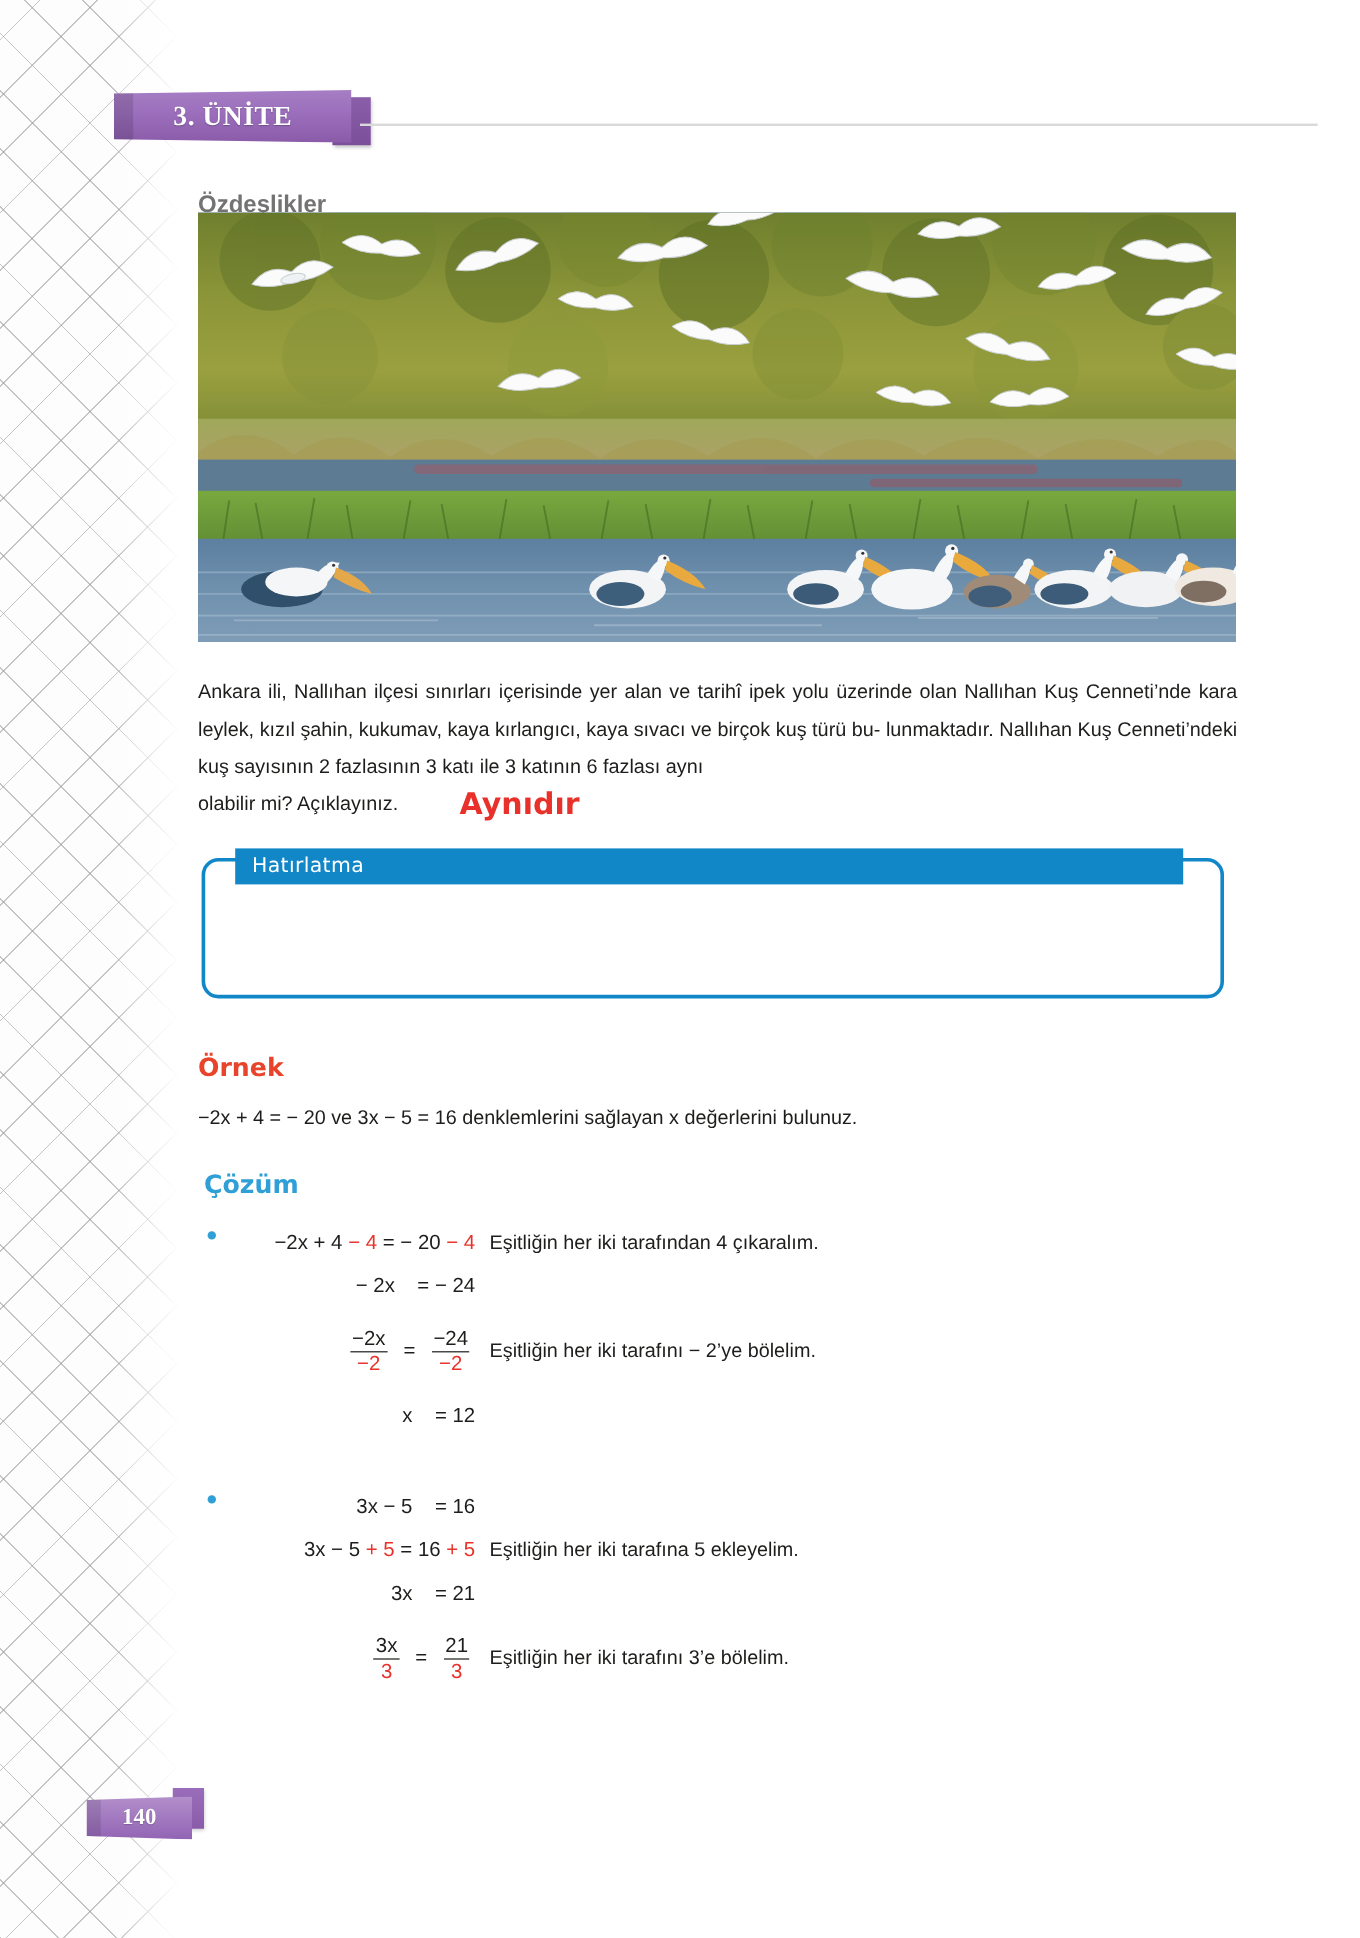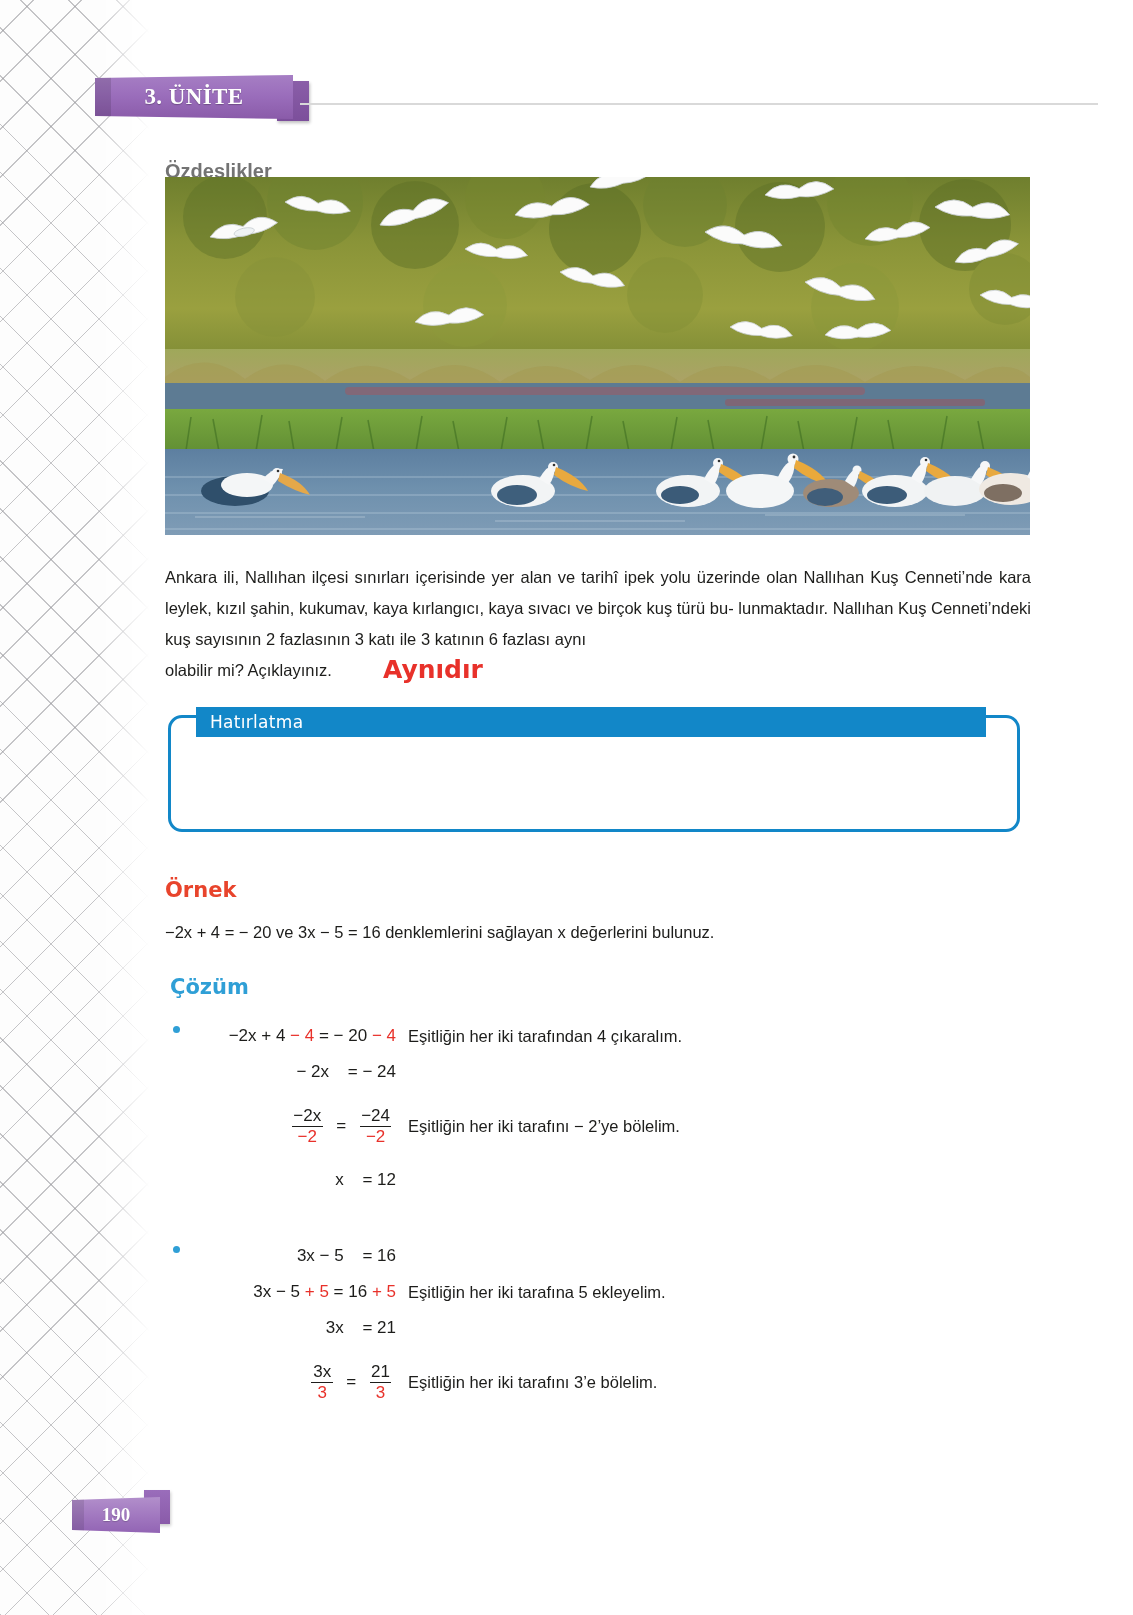--- a/index.html
+++ b/index.html
@@ -530,17 +530,17 @@
         </span>
       </div>
       <div class="eq-note">Eşitliğin her iki tarafını 3’e bölelim.</div>
     </div>
 
   </div>
 
   <div class="pagenum">
     <div class="flap"></div>
     <div class="body">
-      <span class="pagenum-label">190</span>
+      <span class="pagenum-label">140</span>
     </div>
   </div>
 
 </div>
 
 </body></html>

